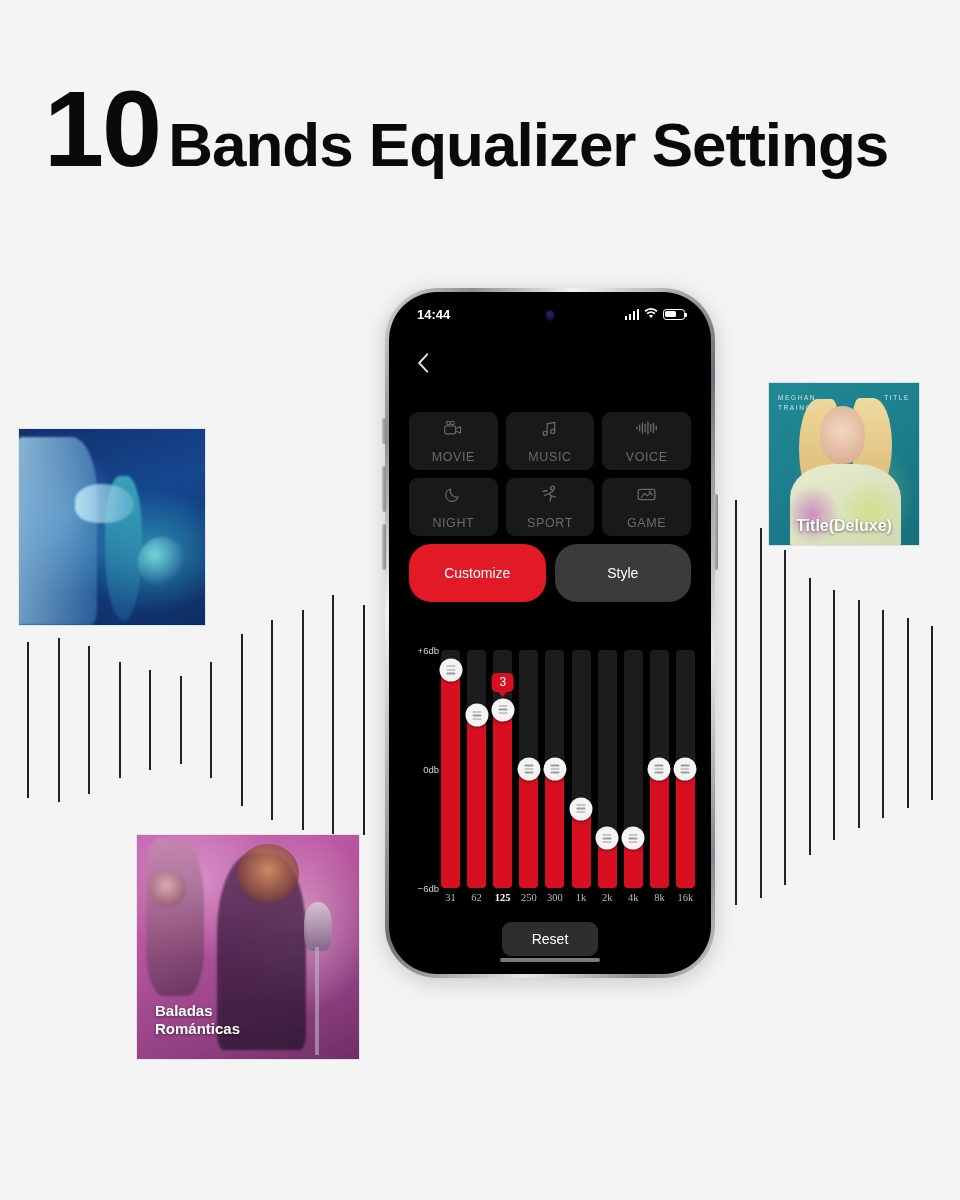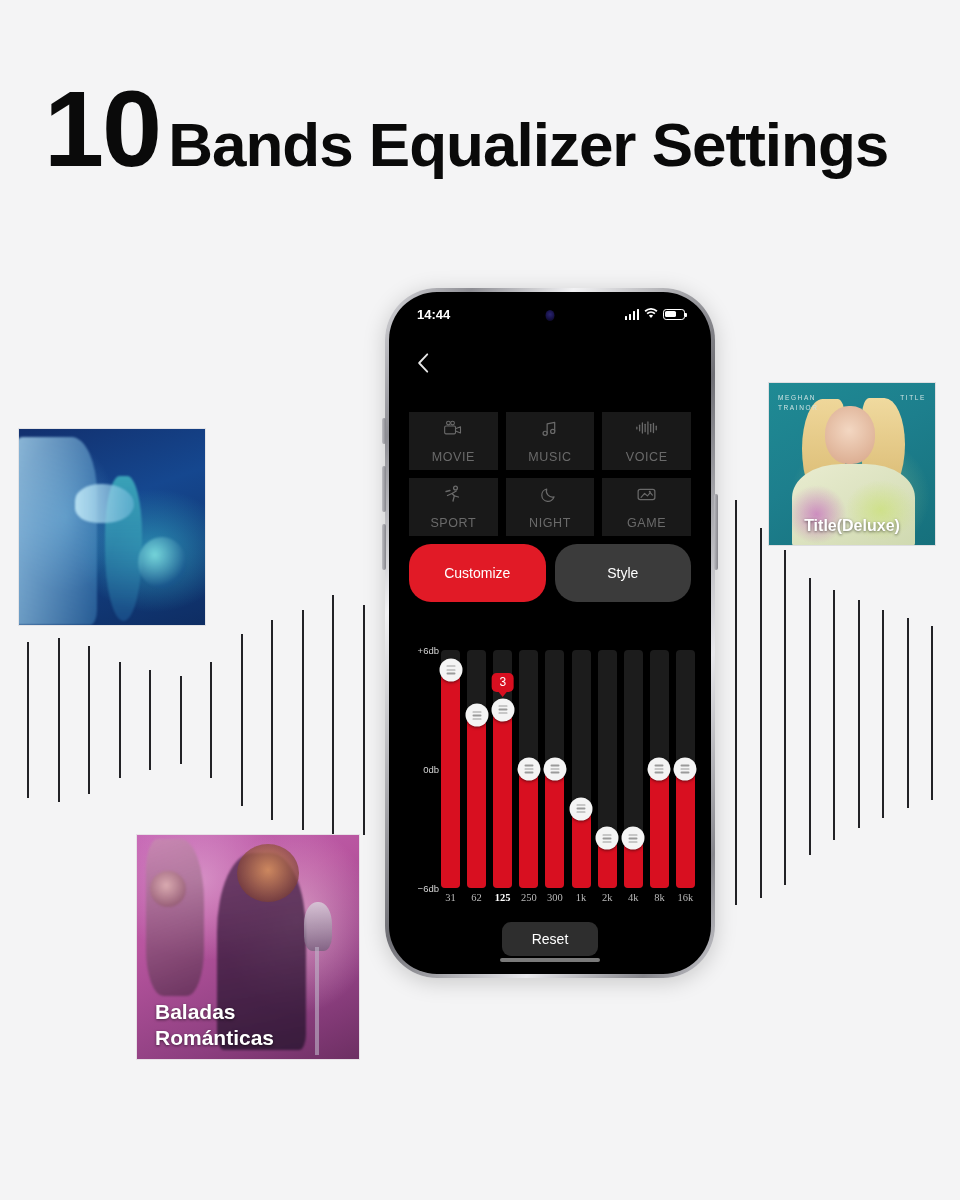--- a/index.html
+++ b/index.html
@@ -109,25 +109,25 @@
     position:absolute; left:4%; top:2%; width:26%; height:70%;
     background:linear-gradient(160deg, rgba(200,150,175,.6), rgba(90,45,80,.75));
     border-radius:20% 40% 30% 30%; filter:blur(1.2px);
   }
   #album-balada .head {
     position:absolute; left:6%; top:16%; width:16%; height:16%;
     background:radial-gradient(circle at 45% 40%, rgba(225,180,180,.85), rgba(140,85,100,.6) 75%);
     border-radius:50%; filter:blur(.8px);
   }
   #album-balada .cap {
-    bottom:8px; font-size:21px; text-align:left; padding-left:18px;
-  }
-
-  
-  #album-title { left:768px; top:382px; width:168px; height:164px;
+    bottom:20px; font-size:15px; text-align:left; padding-left:18px;
+  }
+
+  
+  #album-title { left:768px; top:382px; width:152px; height:164px;
     border:1px solid #dedee1; }
   #album-title .art {
     background:
       radial-gradient(ellipse 60% 55% at 55% 70%, rgba(200,230,150,.45), transparent 70%),
       linear-gradient(150deg,#1f8a94 0%,#1d7f8d 45%,#16707c 100%);
   }
   #album-title .face {
     position:absolute; left:34%; top:14%; width:30%; height:36%;
     background:radial-gradient(circle at 48% 42%, #f3d7c2, #dcae92 80%);
     border-radius:48% 48% 46% 46%;
@@ -204,21 +204,21 @@
   #back-row { position:absolute; left:22px; top:58px; }
   #back-chevron { width:26px; height:26px; cursor:pointer; }
 
   
   #presets {
     position:absolute; left:20px; right:20px; top:120px;
     display:grid; grid-template-columns:repeat(3,1fr);
     gap:8px 8px;
   }
   .preset {
-    background:#191919; border-radius:0; height:58px;
+    background:#191919; border-radius:9px; height:58px;
     display:flex; flex-direction:column; align-items:center; justify-content:center;
     gap:12px;
   }
   .preset .p-icon { height:19px; display:flex; align-items:center; justify-content:center; }
   .preset .p-icon svg { display:block; }
   .preset .p-label {
     color:#6a6a6a; font-size:12.5px; letter-spacing:.6px;
   }
 
   
@@ -448,38 +448,38 @@
               <line x1="20" y1="3" x2="20" y2="13"></line>
               <line x1="23" y1="6" x2="23" y2="10"></line>
             </g>
           </svg>
         </span>
         <span class="p-label">VOICE</span>
       </div>
 
       <div class="preset">
         <span class="p-icon">
+          <svg width="17" height="17" viewBox="0 0 18 18">
+            <path d="M13.8 11.4A6.4 6.4 0 0 1 6 3.2a6.6 6.6 0 1 0 7.8 8.2z" fill="none" stroke="#6a6a6a" stroke-width="1.3" stroke-linejoin="round"></path>
+          </svg>
+        </span>
+        <span class="p-label">NIGHT</span>
+      </div>
+
+      <div class="preset">
+        <span class="p-icon">
           <svg width="18" height="18" viewBox="0 0 18 18">
             <circle cx="11.5" cy="3" r="1.9" fill="none" stroke="#6a6a6a" stroke-width="1.3"></circle>
             <path d="M12.2 6 L8 8.5 L10.3 10.8 L9 16" fill="none" stroke="#6a6a6a" stroke-width="1.3" stroke-linecap="round" stroke-linejoin="round"></path>
             <path d="M10.3 10.8 L14.5 12" fill="none" stroke="#6a6a6a" stroke-width="1.3" stroke-linecap="round"></path>
             <path d="M8 8.5 L3.5 10.5" fill="none" stroke="#6a6a6a" stroke-width="1.3" stroke-linecap="round"></path>
             <path d="M2 6.5 L6 5.5" fill="none" stroke="#6a6a6a" stroke-width="1.3" stroke-linecap="round"></path>
           </svg>
         </span>
         <span class="p-label">SPORT</span>
-      </div>
-
-      <div class="preset">
-        <span class="p-icon">
-          <svg width="17" height="17" viewBox="0 0 18 18">
-            <path d="M13.8 11.4A6.4 6.4 0 0 1 6 3.2a6.6 6.6 0 1 0 7.8 8.2z" fill="none" stroke="#6a6a6a" stroke-width="1.3" stroke-linejoin="round"></path>
-          </svg>
-        </span>
-        <span class="p-label">NIGHT</span>
       </div>
 
       <div class="preset">
         <span class="p-icon">
           <svg width="19" height="15" viewBox="0 0 20 15">
             <rect x="1.2" y="2.2" width="17.6" height="10.6" rx="2.2" fill="none" stroke="#6a6a6a" stroke-width="1.3"></rect>
             <path d="M4.3 10.6 L8 6.4 L11 9 L14 5.6 L16.2 8.2" fill="none" stroke="#6a6a6a" stroke-width="1.2" stroke-linejoin="round" stroke-linecap="round"></path>
             <circle cx="13.4" cy="4.6" r="1.05" fill="#6a6a6a"></circle>
           </svg>
         </span>

